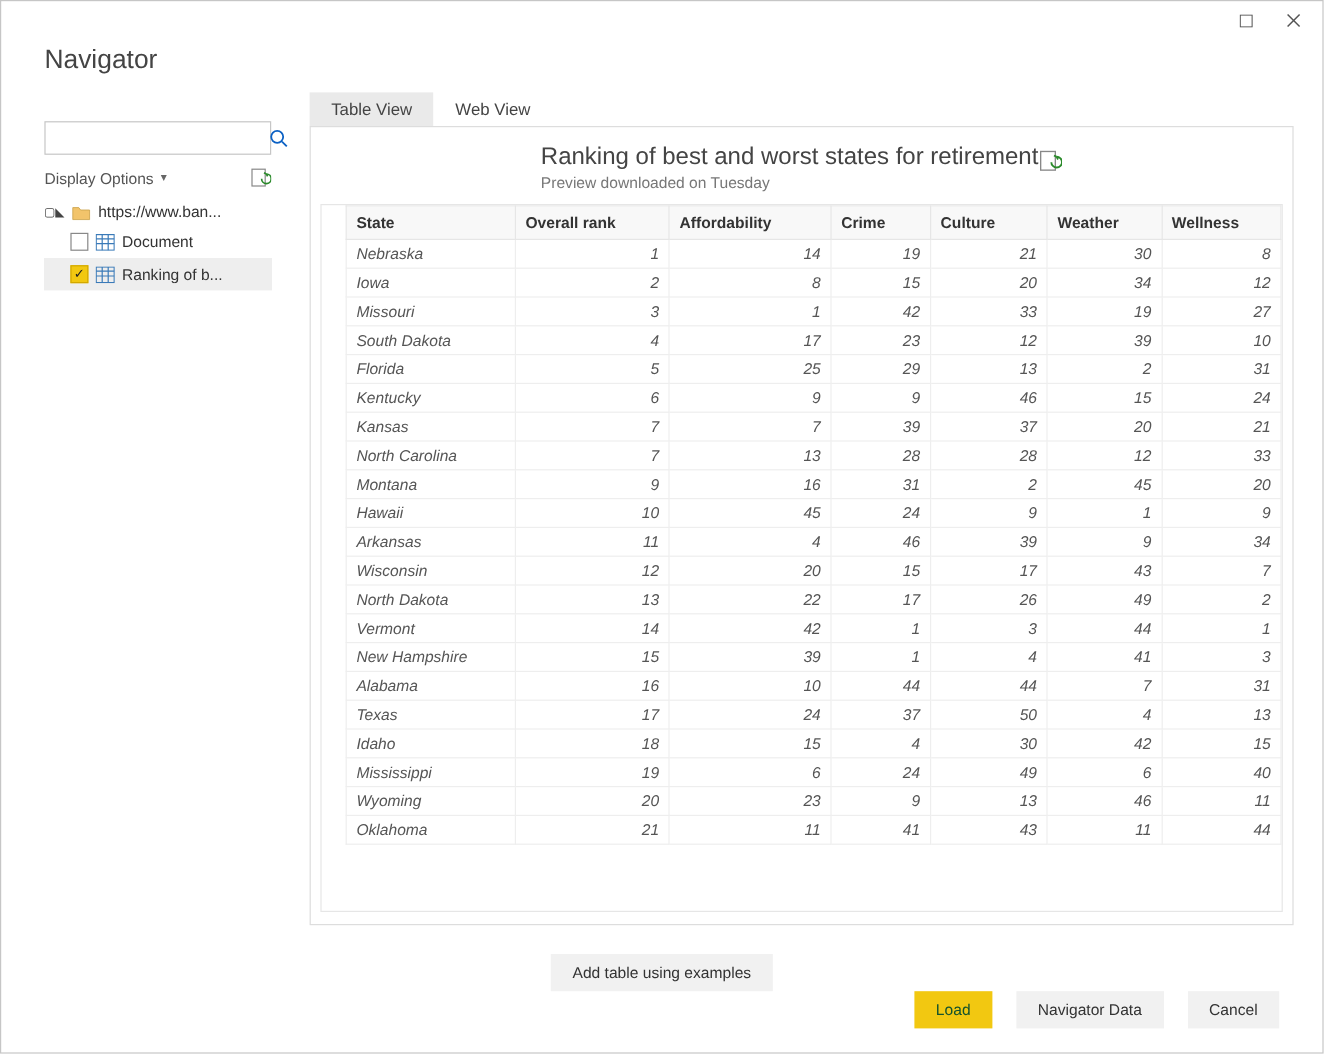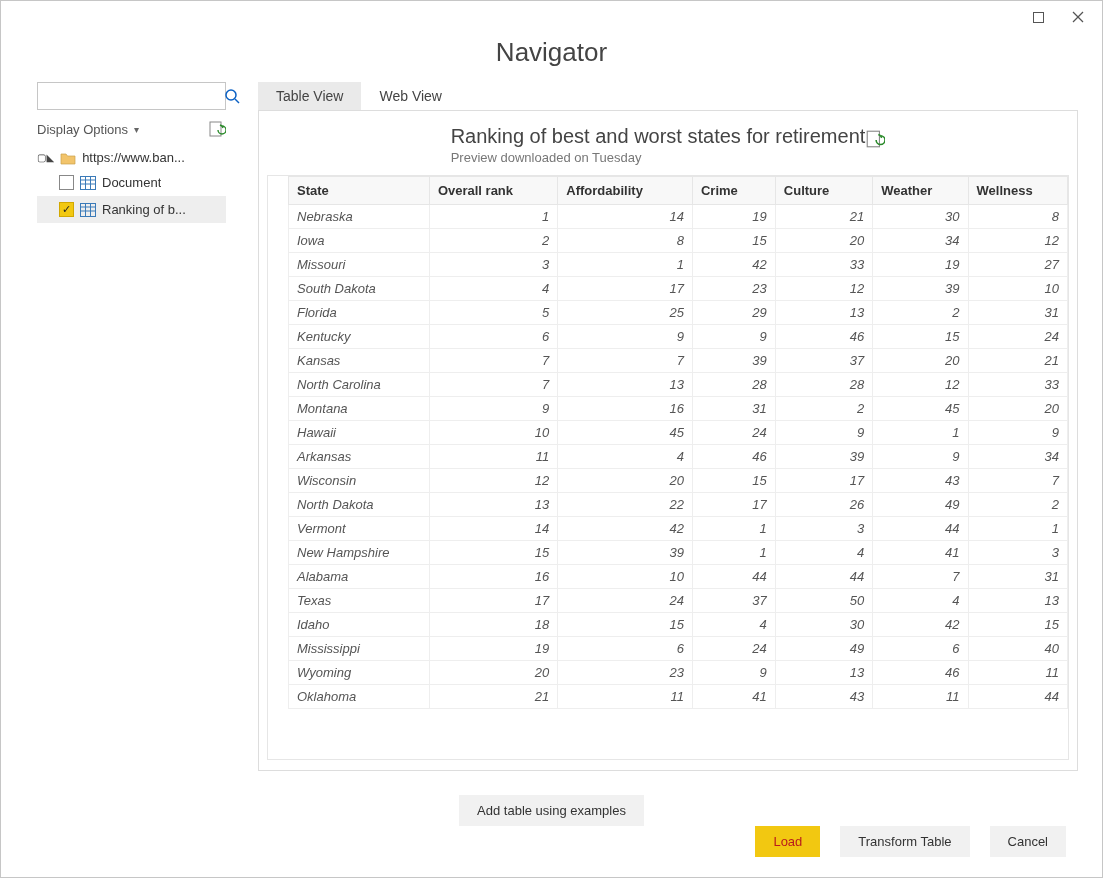--- a/index.html
+++ b/index.html
@@ -31,36 +31,36 @@
     height: 28px;
     display: flex;
     align-items: center;
     justify-content: center;
     color: #555;
   }
   .header {
     padding: 4px 36px 14px 36px;
   }
   .header-title {
-    font-size: 26px;
+    font-size: 22px;
     font-weight: 300;
     color: #444;
-    text-align: center;
   }
   .body {
     flex: 1;
     display: flex;
     min-height: 0;
     padding: 0 0 12px 0;
   }
   .left-panel {
     width: 235px;
     padding: 0 10px 0 36px;
     display: flex;
     flex-direction: column;
+    margin-top: 24px;
   }
   .searchbox {
     display: flex;
     align-items: center;
     border: 1px solid #c6c6c6;
     height: 28px;
     padding: 0 6px;
     background: #fff;
   }
   .searchbox input {
@@ -218,21 +218,21 @@
   .btn {
     background: #f1f1f1;
     border: none;
     padding: 8px 18px;
     font-size: 13px;
     color: #333;
     cursor: pointer;
   }
   .btn-primary {
     background: #f2c811;
-    color: #b91c1c;
+    color: #14532d;
   }
   .footer-left { }
   .footer-right {
     margin-left: auto;
     display: flex;
     gap: 20px;
   }
 
   
   .table-container::-webkit-scrollbar { width: 15px; }
@@ -570,18 +570,18 @@
     </div>
 
   </div>
 
   <div class="footer">
     <div class="footer-left">
       <button class="btn">Add table using examples</button>
     </div>
     <div class="footer-right">
       <button class="btn btn-primary">Load</button>
-      <button class="btn">Transform Table</button>
+      <button class="btn">Navigator Data</button>
       <button class="btn">Cancel</button>
     </div>
   </div>
 
 </div>
 
 </body></html>

